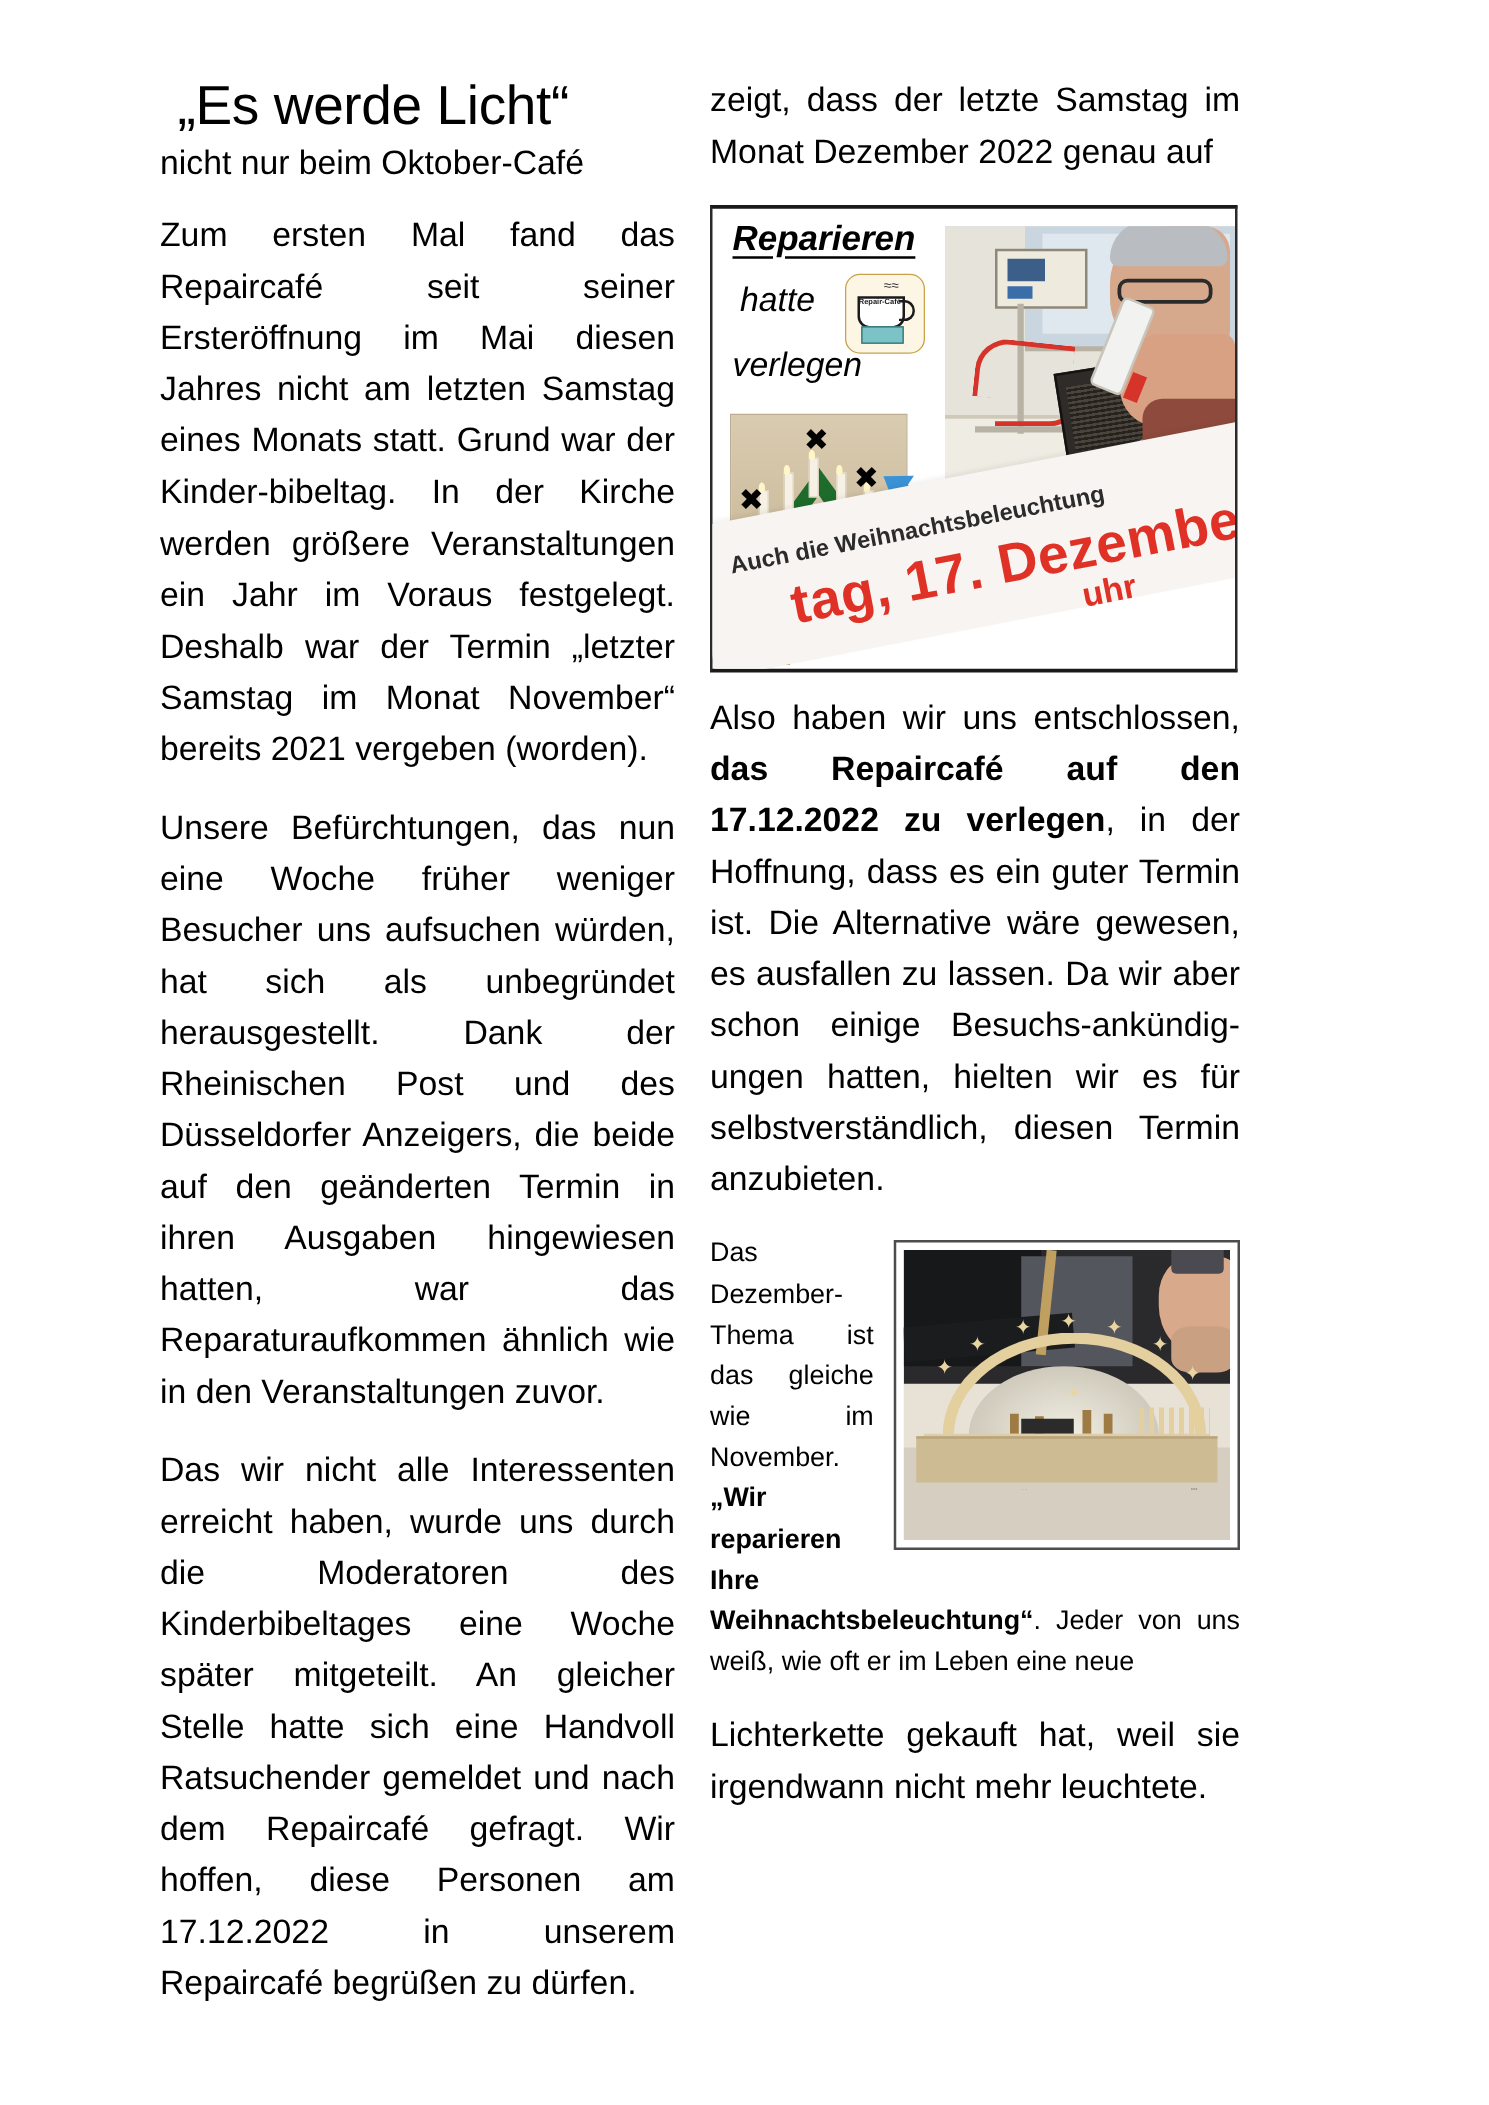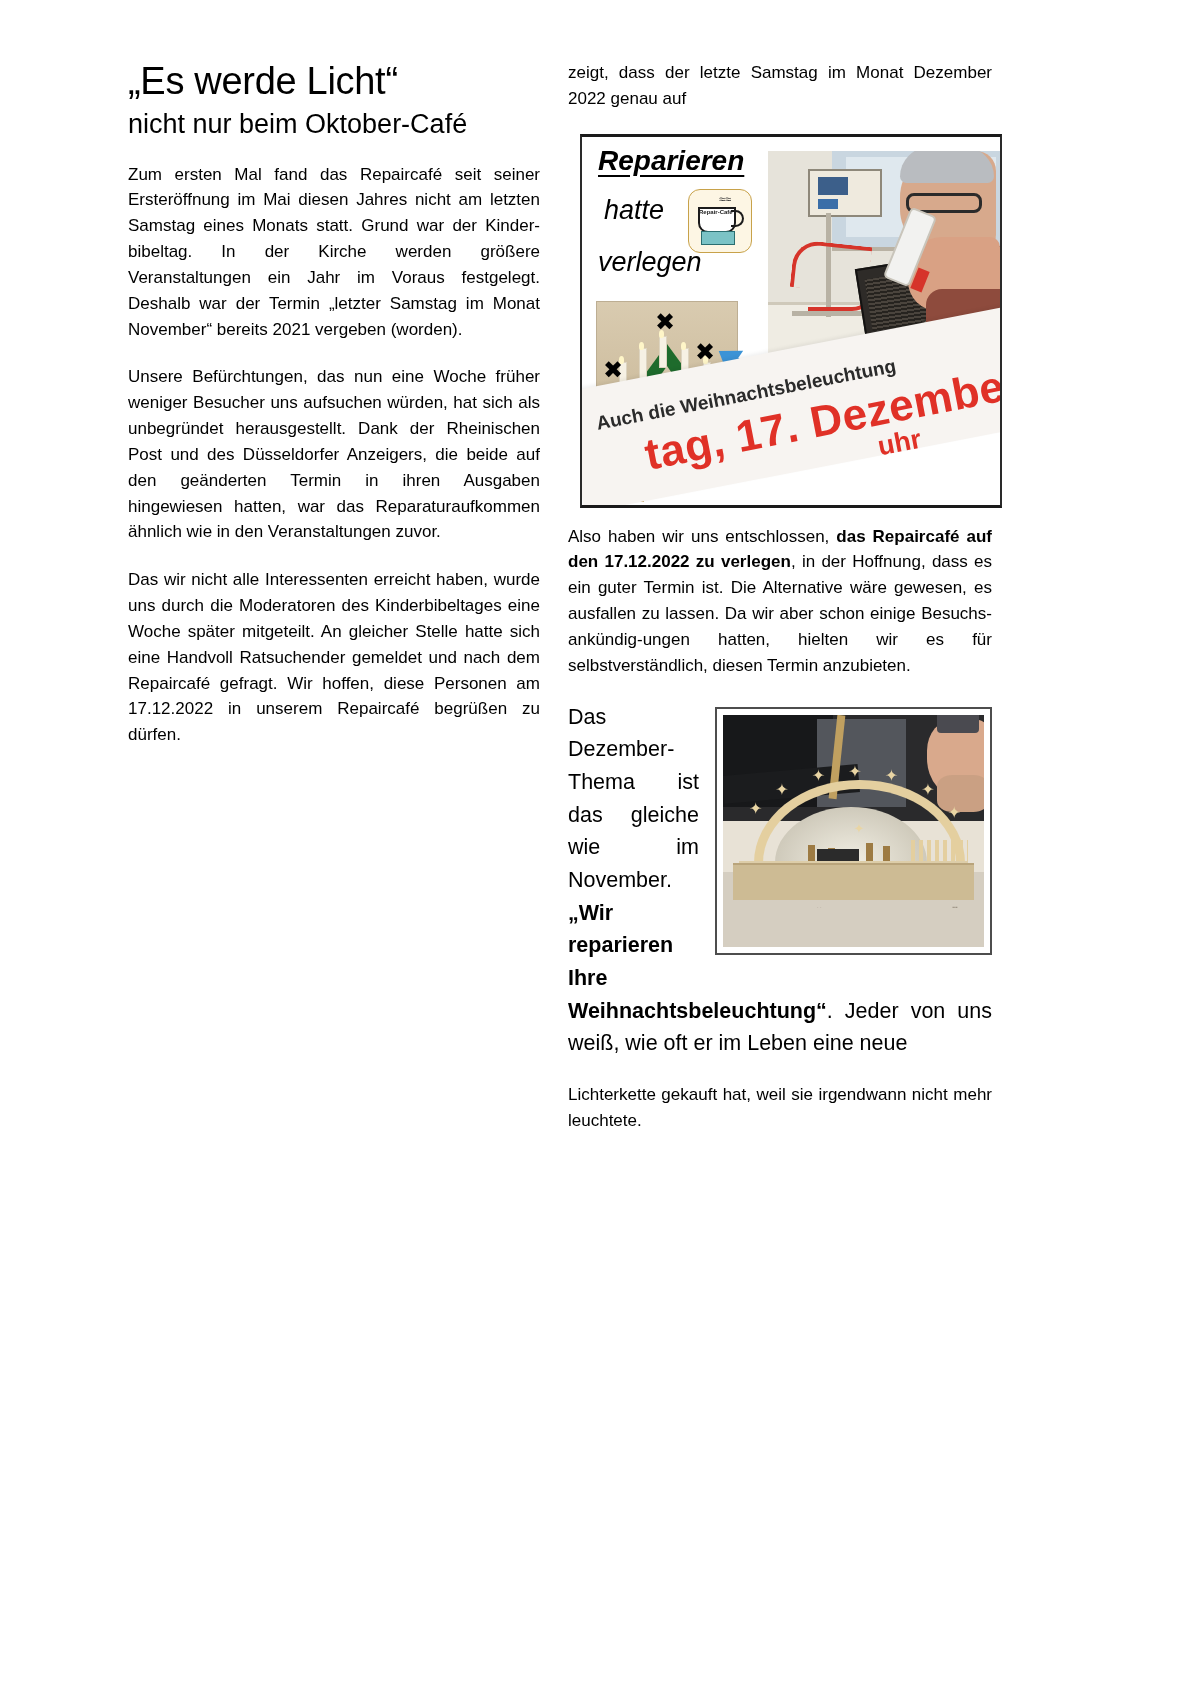--- a/index.html
+++ b/index.html
@@ -23,54 +23,54 @@
     background: #ffffff;
   }
   .col {
     position: absolute;
     top: 60px;
   }
   .col-left  { left: 128px; width: 412px; }
   .col-right { left: 568px; width: 424px; }
 
   h1.headline {
-    font-size: 38px;
+    font-size: 44px;
     font-weight: 400;
     line-height: 1.12;
-    margin: 0 0 6px 0;
+    margin: 0 0 6px 14px;
     letter-spacing: -0.3px;
   }
   h2.subhead {
     font-size: 27px;
     font-weight: 400;
     line-height: 1.15;
     margin: 0 0 22px 0;
   }
   p.byline {
     font-size: 21.5px;
     line-height: 1.42;
     color: #4a7ebb;
     margin: 0 0 24px 0;
   }
   p.body {
-    font-size: 17px;
+    font-size: 27px;
     line-height: 1.52;
     margin: 0 0 22px 0;
     text-align: justify;
     -webkit-hyphens: none;
     hyphens: none;
   }
   p.body.last { margin-bottom: 0; }
   b { font-weight: 700; }
 
   
   .poster-wrap {
     position: relative;
     width: 424px;
-    margin: 4px 0 16px 12px;
+    margin: 4px 0 16px 0;
   }
   .poster {
     position: relative;
     width: 422px;
     height: 374px;
     background: #ffffff;
     border-top: 3px solid #1a1a1a;
     border-bottom: 3px solid #1a1a1a;
     border-left: 2px solid #2a2a2a;
     border-right: 2px solid #2a2a2a;

